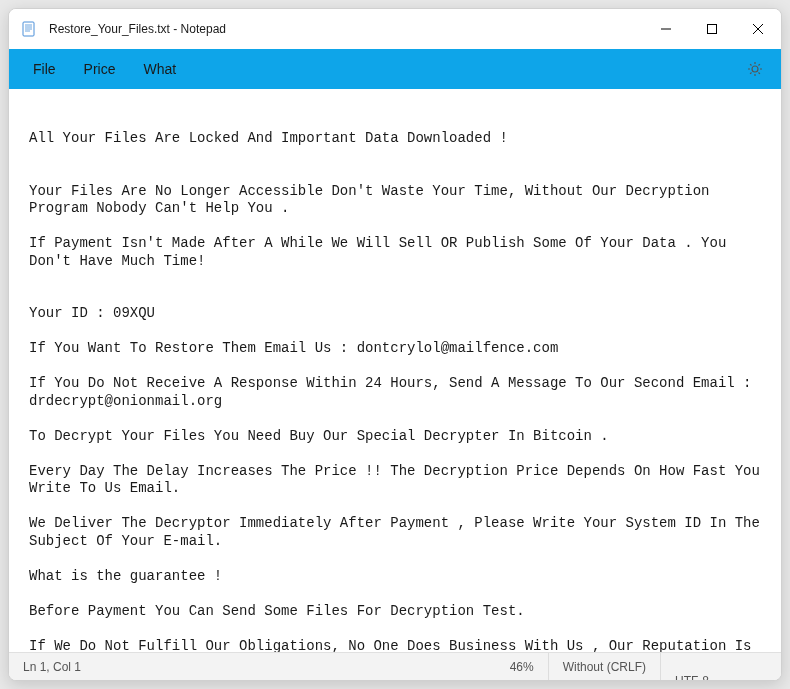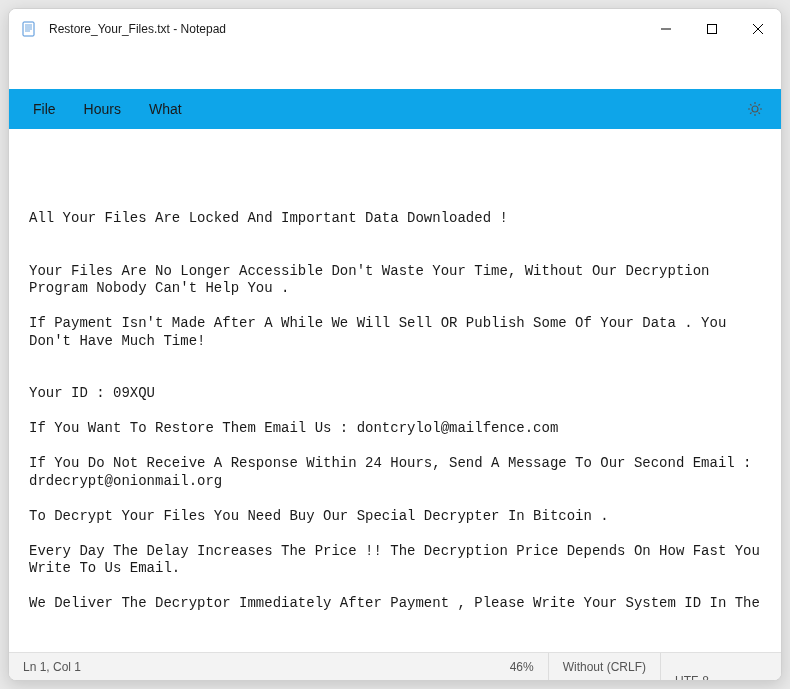--- a/index.html
+++ b/index.html
@@ -16,21 +16,20 @@
       top: 8px;
       width: 774px;
       height: 673px;
       background: #ffffff;
       border: 1px solid #d0d0d0;
       border-radius: 8px;
       box-shadow: 0 4px 16px rgba(0,0,0,0.15);
       display: flex;
       flex-direction: column;
       overflow: hidden;
-      gap: 40px;
     }
     .titlebar {
       height: 40px;
       display: flex;
       align-items: center;
       padding-left: 12px;
       background: #ffffff;
       border-bottom: 1px solid transparent;
     }
     .titlebar-icon {
@@ -149,21 +148,21 @@
         <svg viewBox="0 0 10 10">
             <line x1="0" y1="0" x2="10" y2="10" stroke="#000" stroke-width="1"></line>
             <line x1="10" y1="0" x2="0" y2="10" stroke="#000" stroke-width="1"></line>
           </svg>
       </div>
     </div>
   </div>
 
   <div class="menubar">
     <div class="menu-item">File</div>
-    <div class="menu-item">Hours</div>
+    <div class="menu-item">Price</div>
     <div class="menu-item">What</div>
     <div class="settings-btn">
       <svg width="16" height="16" viewBox="0 0 16 16">
         <path fill="none" stroke="#555" stroke-width="1.2" d="M8 5a3 3 0 1 0 0 6 3 3 0 0 0 0-6z"></path>
         <path fill="none" stroke="#555" stroke-width="1.2" d="M8 1v2M8 13v2M1 8h2M13 8h2M3.1 3.1l1.4 1.4M11.5 11.5l1.4 1.4M3.1 12.9l1.4-1.4M11.5 4.5l1.4-1.4"></path>
       </svg>
     </div>
   </div>
 
   <div class="content">

